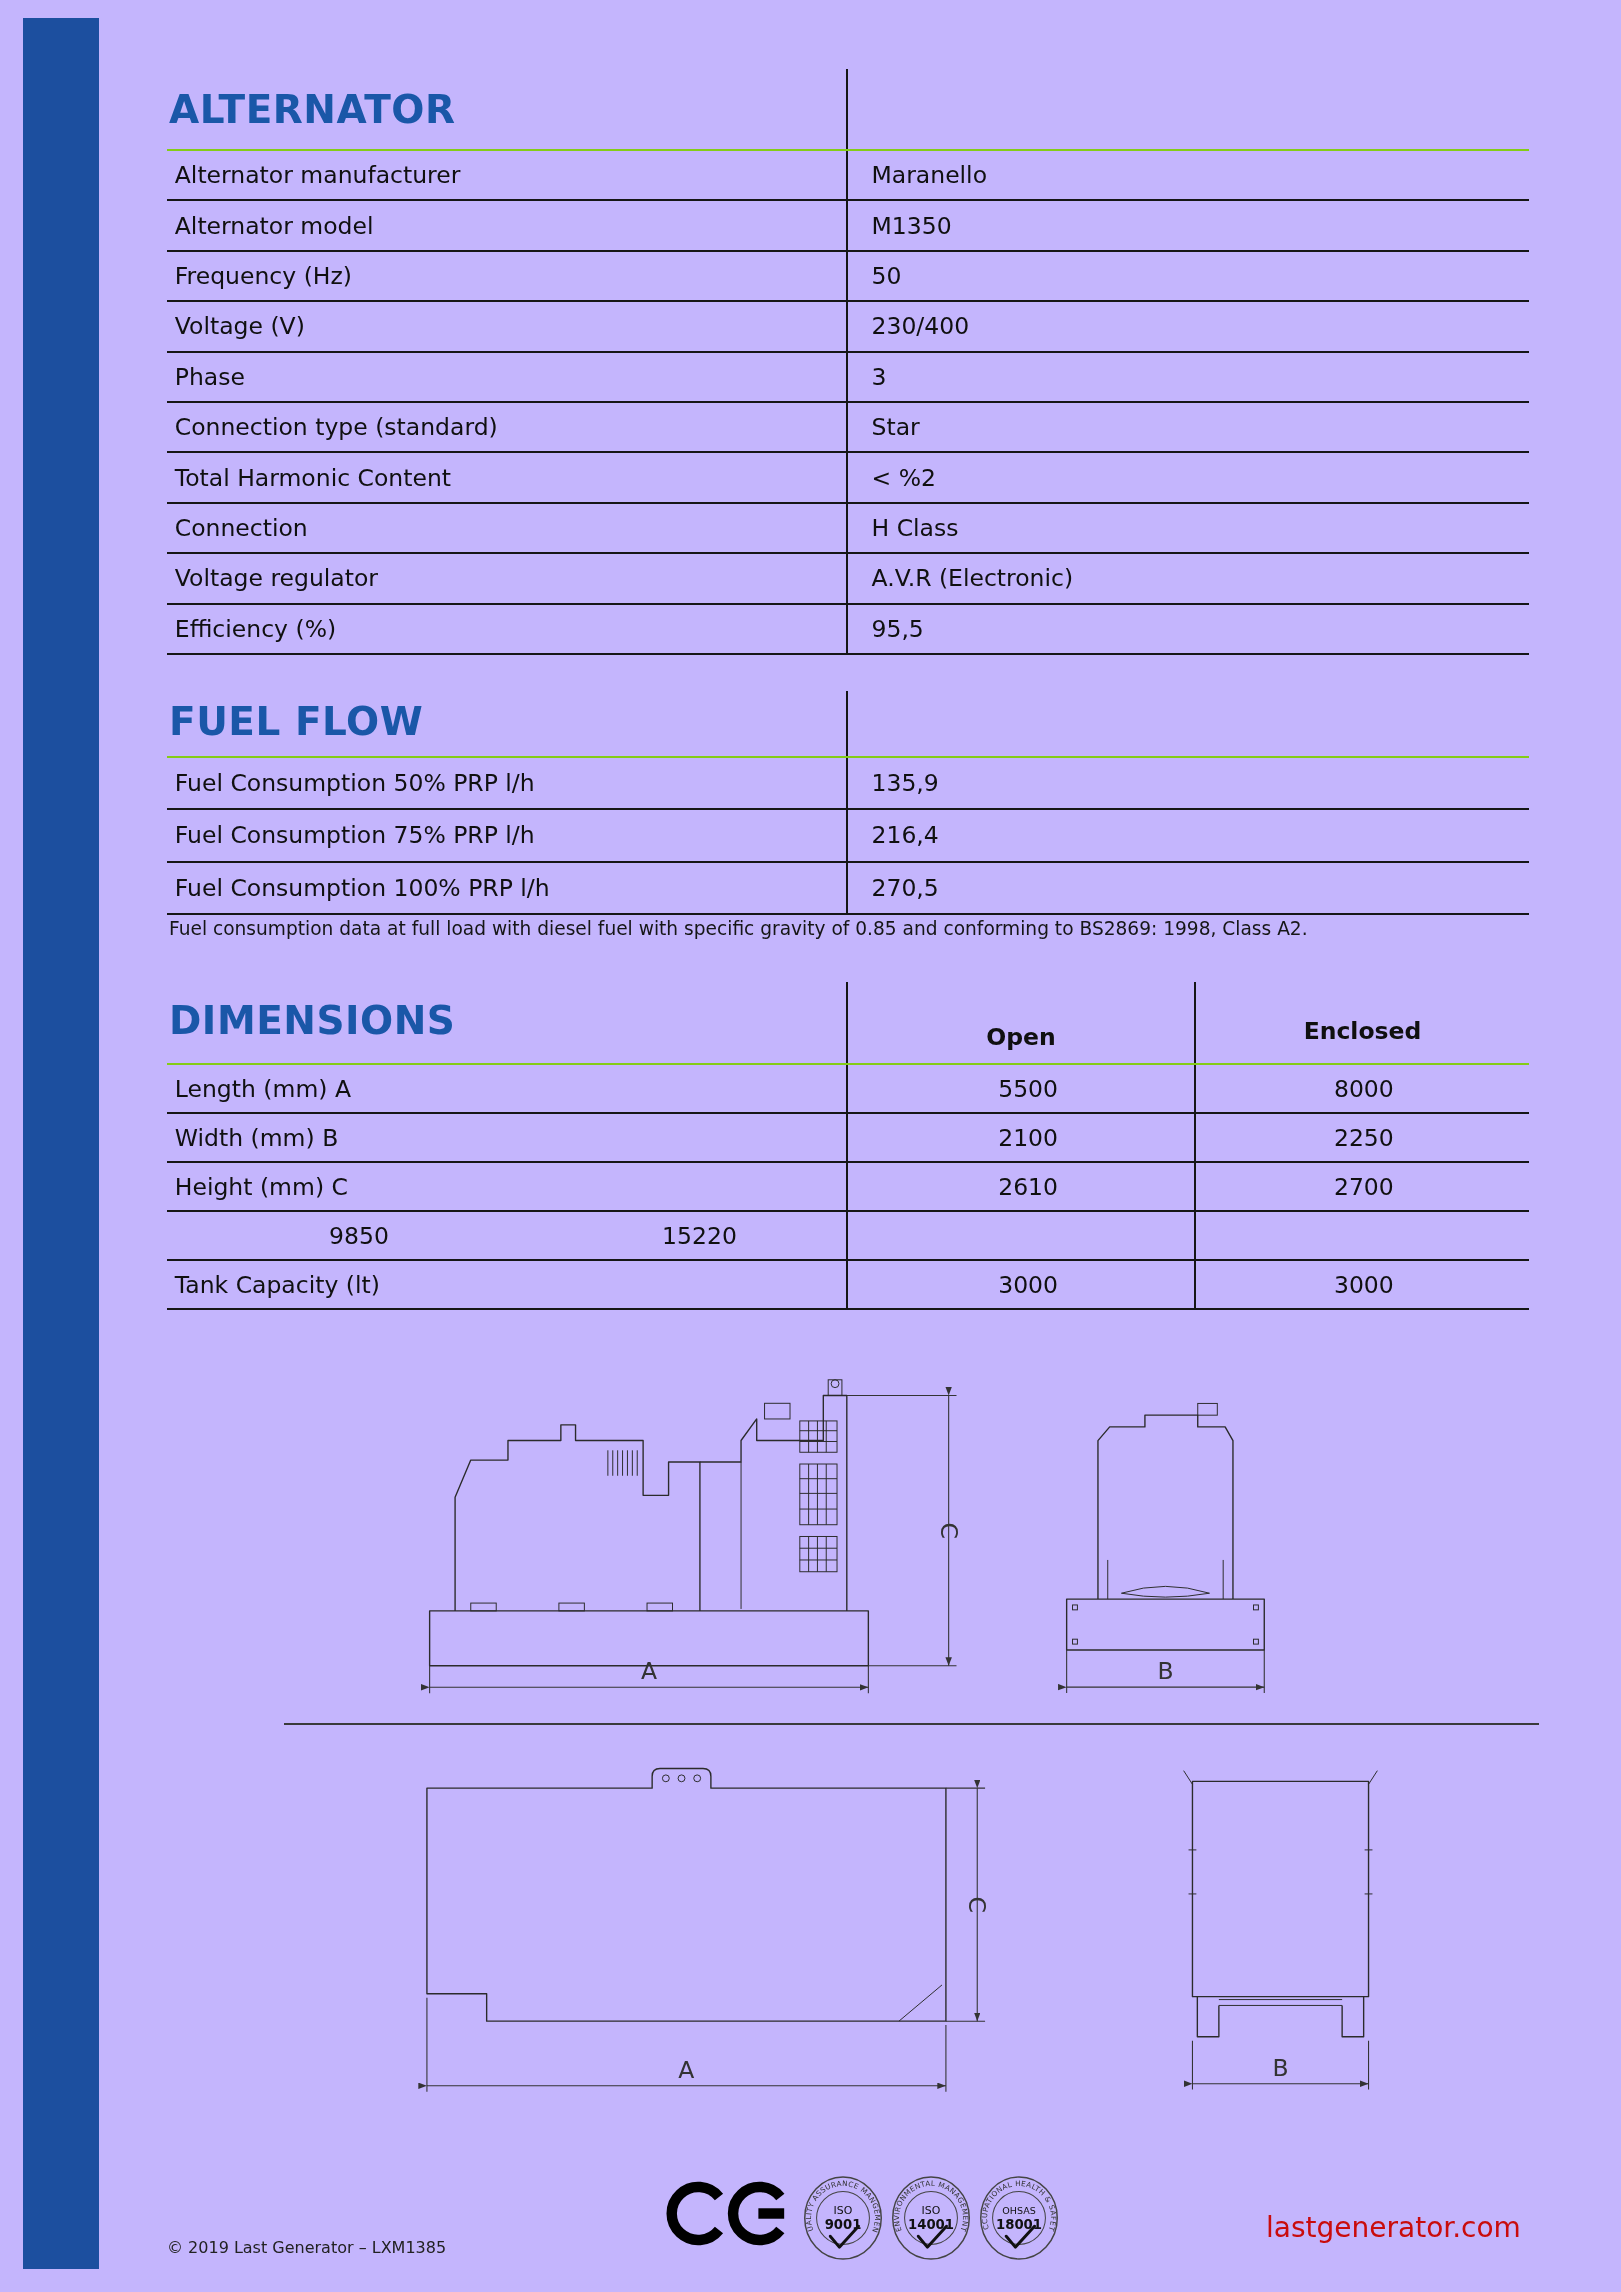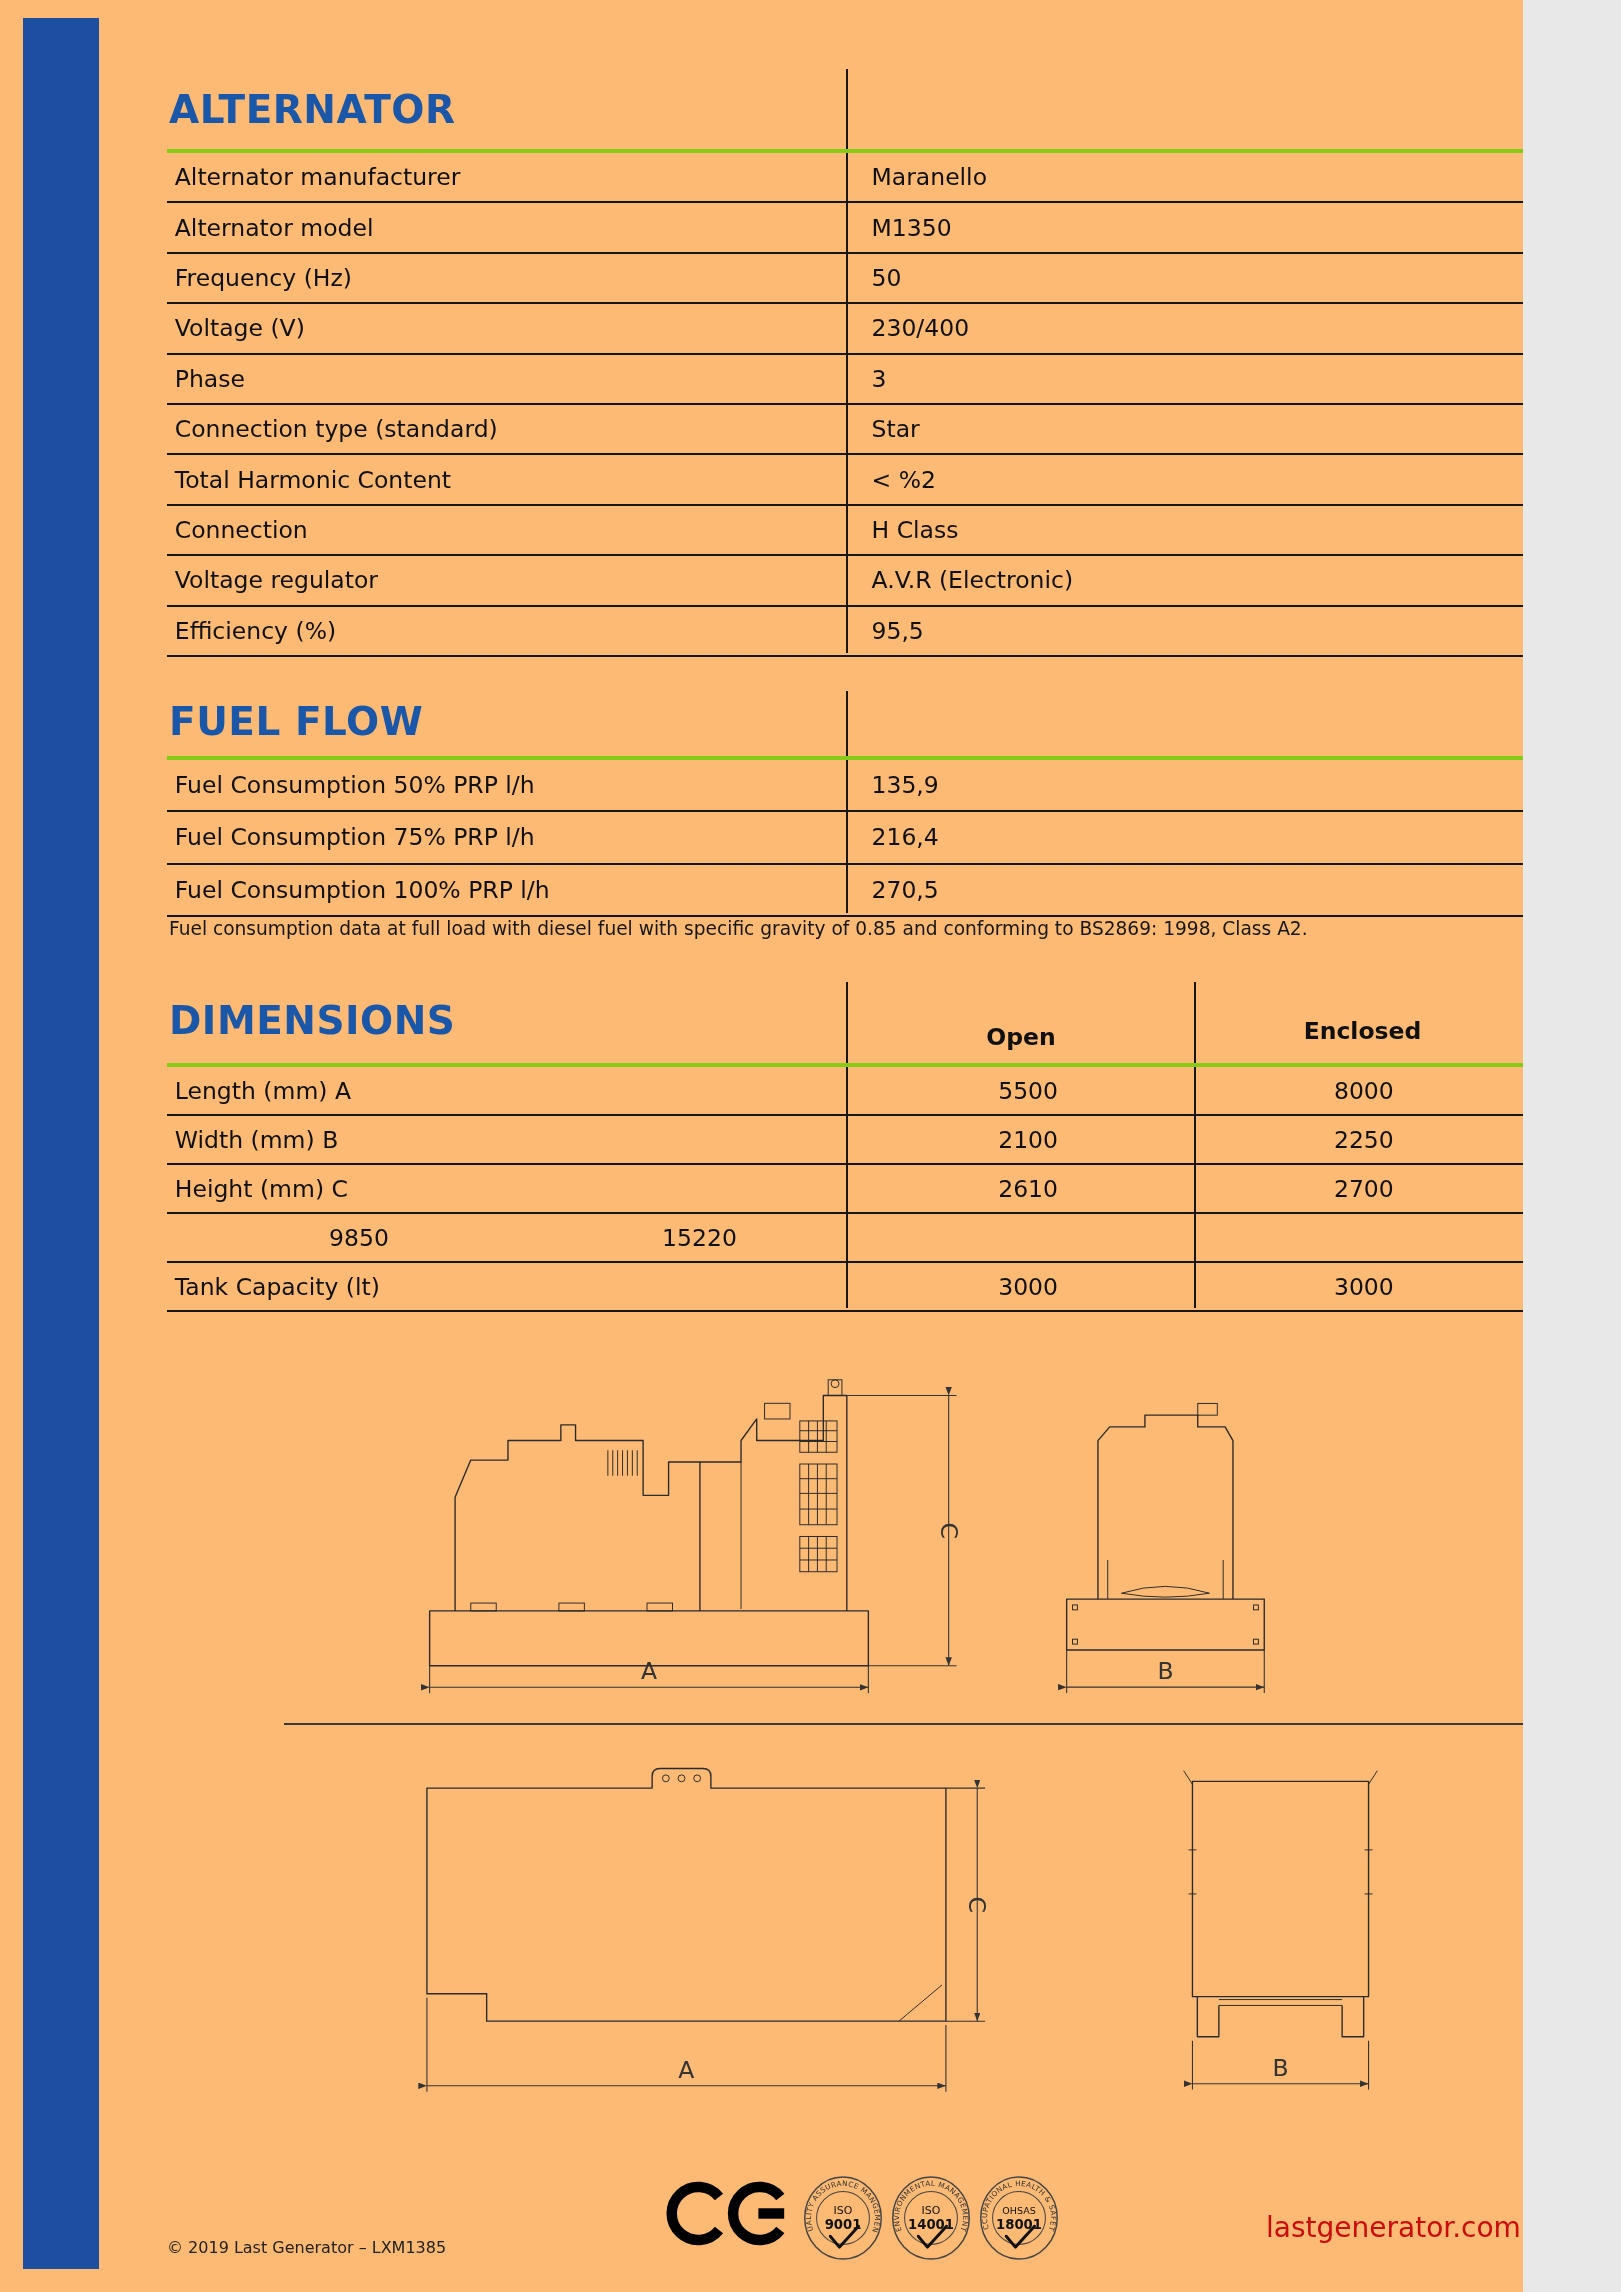--- a/index.html
+++ b/index.html
@@ -1,26 +1,26 @@
 <!DOCTYPE html>
 <html><head>
 <meta charset="utf-8">
 <style>
   html,body { margin:0; padding:0; background:#e8e8e8; }
   #page {
-    position:relative; width:1507px; height:2293px; background:#fdba74;
-    font-family:"DejaVu Sans","Liberation Sans",sans-serif; color:#161616; overflow:hidden;padding-left:16px;
+    position:relative; width:1621px; height:2293px; background:#c4b5fd;
+    font-family:"DejaVu Sans","Liberation Sans",sans-serif; color:#161616; overflow:hidden;
   }
   .bluebar { position:absolute; left:22.5px; top:17.6px; width:76px; height:2251px; background:#1c4f9f; }
 
   .sec { position:absolute; left:167px; width:1362px; }
   .sec h2 { position:absolute; margin:0; font-size:39px; font-weight:bold; color:#1a57a8; letter-spacing:0.5px; }
   .vline { position:absolute; width:2px; background:#161616; top:0; }
 
-  .tbl { position:absolute; left:0; width:1362px; display:flex; flex-direction:column; border-top:4px solid #84cc16; }
+  .tbl { position:absolute; left:0; width:1362px; display:flex; flex-direction:column; border-top:2px solid #84cc16; }
   .tr { flex:1; display:flex; align-items:center; border-bottom:2px solid #161616; }
   .td { font-size:23.5px; color:#101010; white-space:nowrap; }
   .td.lab { width:681px; padding-left:7.8px; box-sizing:border-box; }
   .td.val { flex:1; padding-left:23.5px; }
   .td.open { width:346px; text-align:center;margin-left:19px; }
   .td.encl { width:335px; text-align:center; }
 
   .footnote { position:absolute; left:2px; font-size:18.6px; color:#161616; white-space:nowrap;text-align:center; }
   .colhead { position:absolute; font-size:23.5px; font-weight:bold; color:#101010; text-align:center; }
 

